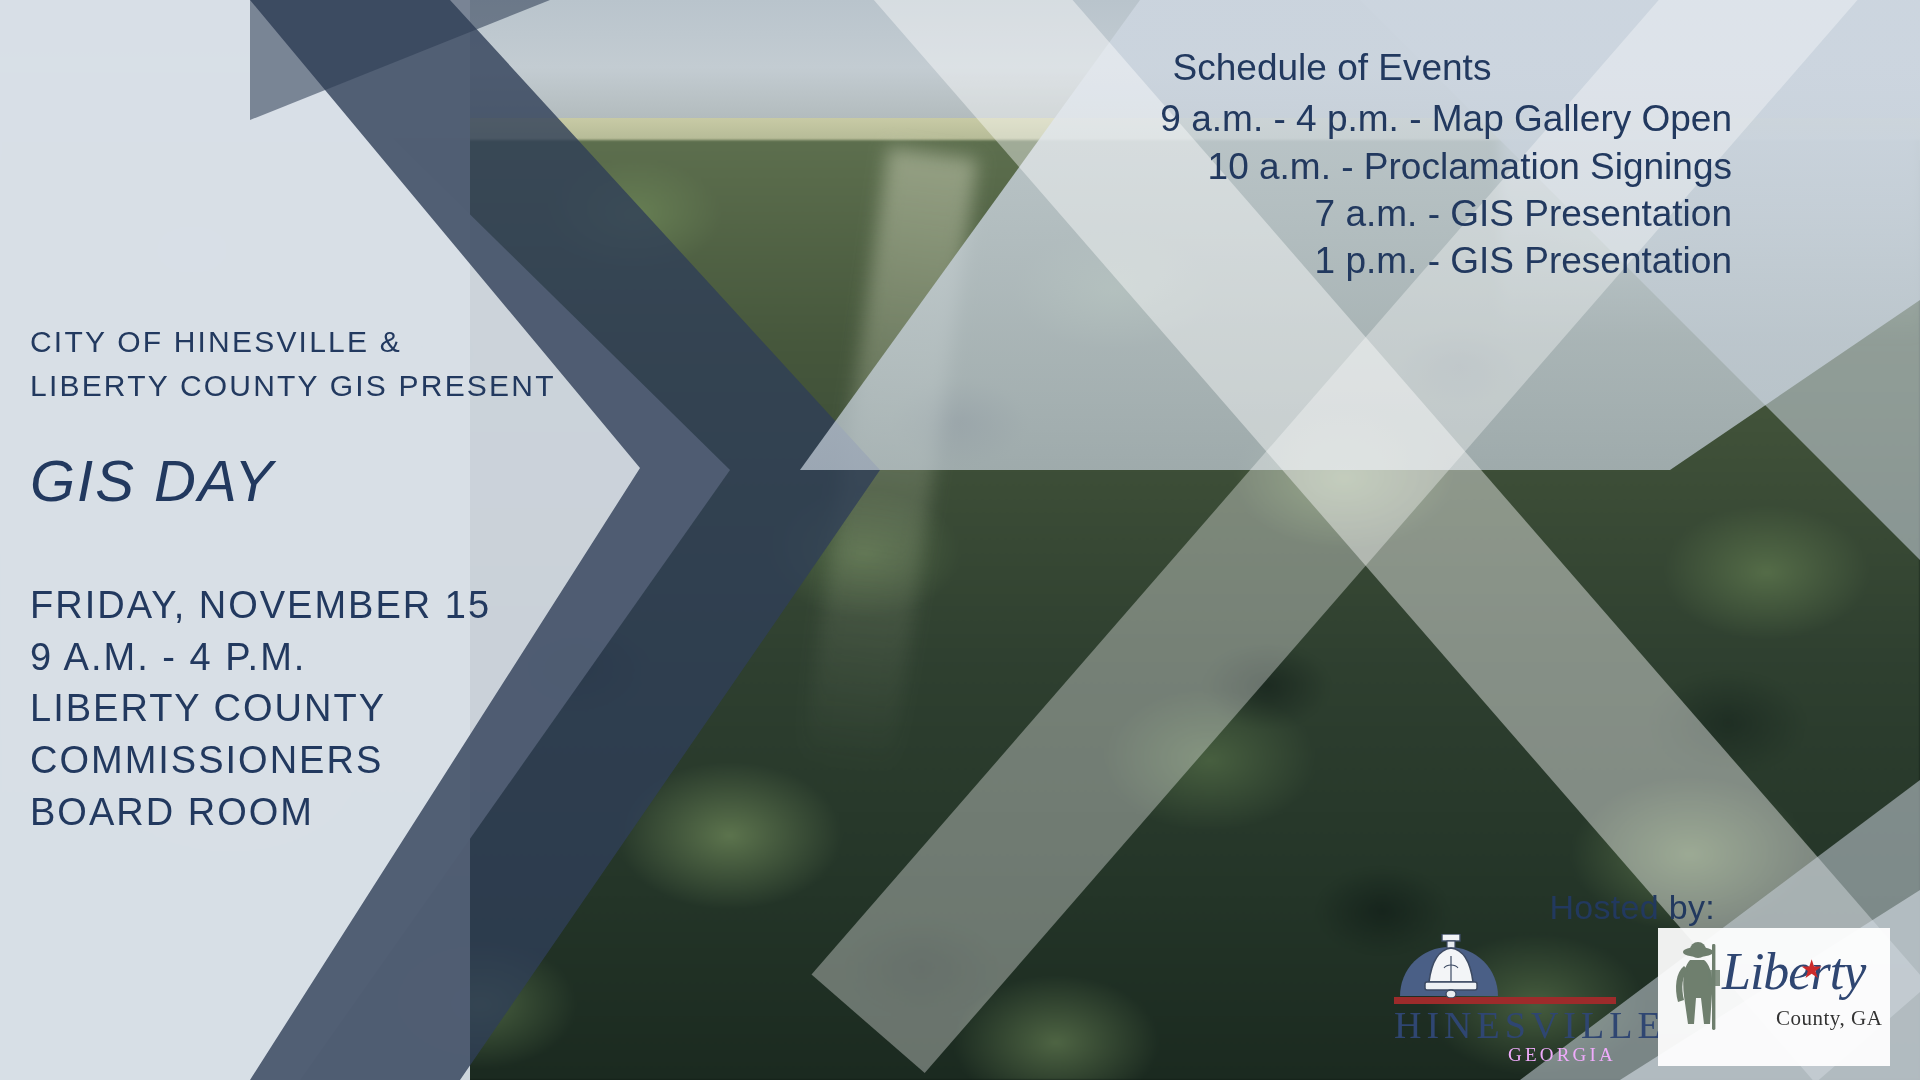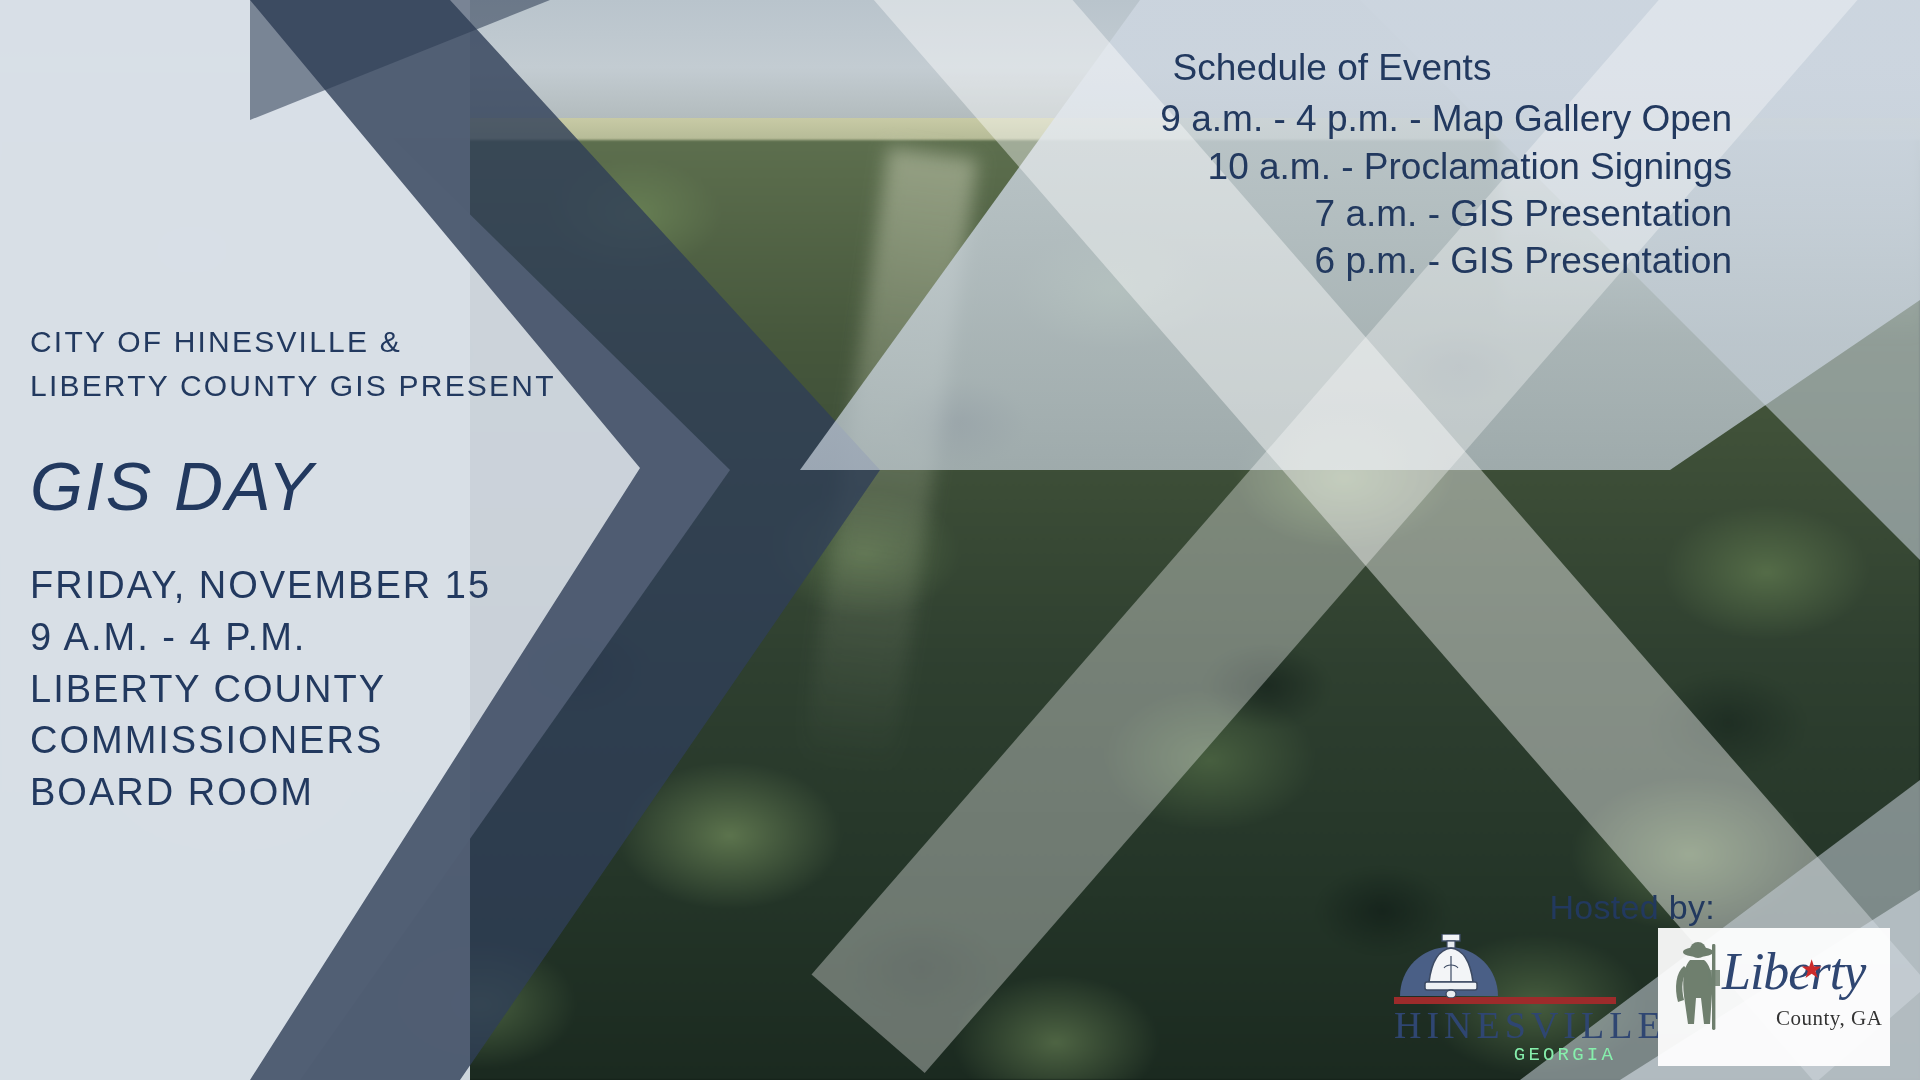--- a/index.html
+++ b/index.html
@@ -143,22 +143,22 @@
 
   
   #content { position:absolute; inset:0; }
 
   .left-block { position:absolute; left:30px; top:300px; width:680px; color:#22395f; }
   .presenter {
     font-size:30px; letter-spacing:2.2px; line-height:1.45;
     font-weight:400; text-transform:uppercase;margin-top:20px;
   }
   .gisday {
-    font-size:68px; font-style:italic; font-weight:400;
-    letter-spacing:2px; line-height:1.05; margin:44px 0 38px 0;
+    font-size:58px; font-style:italic; font-weight:400;
+    letter-spacing:2px; line-height:1.05; margin:44px 0 68px 0;
   }
   .details { font-size:38px; letter-spacing:2px; line-height:1.36; text-transform:uppercase; }
 
   .schedule {
     position:absolute; right:188px; top:44px; width:800px;
     text-align:center; color:#22395f;
   }
   .sched-title { font-size:37px; line-height:1.28; margin-bottom:4px; }
   .sched-line  { font-size:37px; line-height:1.28; white-space:nowrap;text-align:right; }
 
@@ -176,22 +176,22 @@
     position:absolute; left:6px; bottom:0; width:98px; height:49px;
     background:#4a5f86; border-radius:49px 49px 0 0;
   }
   .bell-svg { position:absolute; left:26px; bottom:-2px; }
   .red-bar { height:7px; background:#9d2b2b; margin-top:1px; width:100%; }
   .hville-name {
     font-family:Liberation Serif, serif; font-size:38px; letter-spacing:5px;
     color:#2f4672; line-height:1.04; margin-top:2px;
   }
   .hville-state {
-    font-family:Liberation Mono, monospace; font-size:19px; letter-spacing:3.2px;
-    color:#86efac; text-align:right; margin-top:-2px;
+    font-family:Liberation Serif, serif; font-size:19px; letter-spacing:3.2px;
+    color:#f0abfc; text-align:right; margin-top:-2px;
   }
 
   .logo-liberty {
     width:232px; height:138px; background:rgba(255,255,255,.93);
     position:relative; overflow:hidden;
   }
   .soldier { position:absolute; left:10px; top:8px; }
   .liberty-script {
     position:absolute; left:64px; top:14px;
     font-family:"Liberation Serif", serif; font-style:italic;
@@ -242,21 +242,21 @@
       <div>COMMISSIONERS</div>
       <div>BOARD ROOM</div>
     </div>
   </div>
 
   <div class="schedule">
     <div class="sched-title">Schedule of Events</div>
     <div class="sched-line">9 a.m. - 4 p.m. - Map Gallery Open</div>
     <div class="sched-line">10 a.m. - Proclamation Signings</div>
     <div class="sched-line">7 a.m. - GIS Presentation</div>
-    <div class="sched-line">6 p.m. - GIS Presentation</div>
+    <div class="sched-line">1 p.m. - GIS Presentation</div>
   </div>
 
   <div class="hosted">Hosted by:</div>
 
   <div class="logos">
 
     <div class="logo-hinesville">
       <div class="bell-wrap">
         <div class="bell-disc"></div>
         <svg class="bell-svg" width="62" height="64" viewBox="0 0 62 64">

